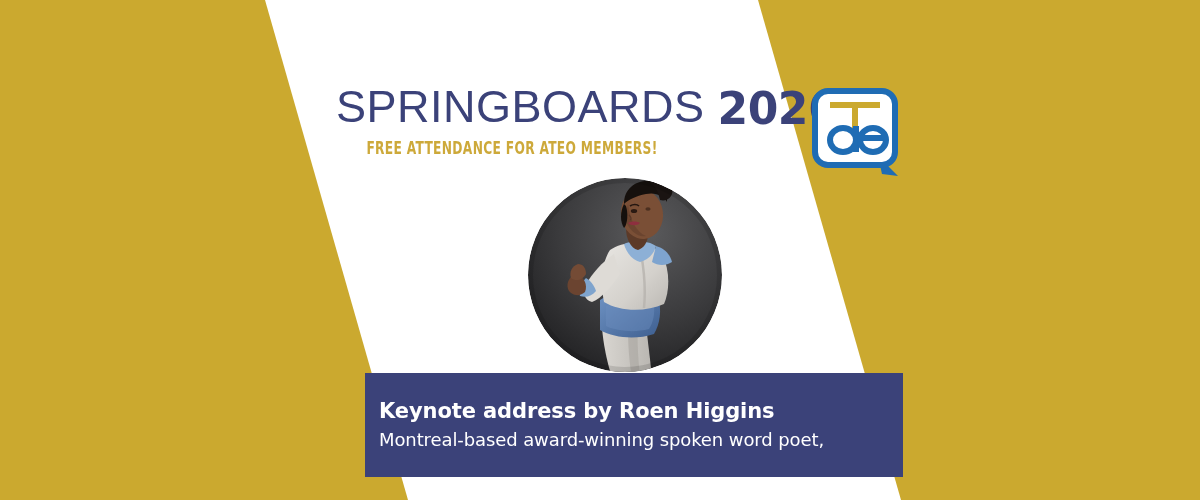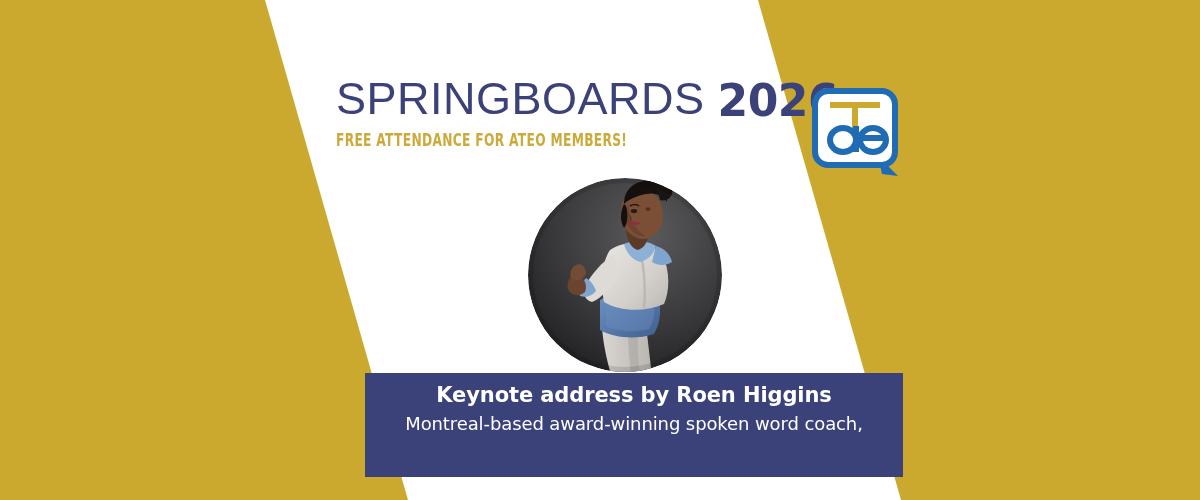--- a/index.html
+++ b/index.html
@@ -28,22 +28,23 @@
     height: 500px;
     background: #ffffff;
     
     clip-path: polygon(265px 0px, 758px 0px, 901px 500px, 408px 500px);
   }
 
   
   .headline-wrap {
     position: absolute;
     left: 336px;
-    top: 76px;
+    top: 84px;
     width: 440px;
+    text-align: center;
   }
   .title-row {
     display: flex;
     align-items: baseline;
     white-space: nowrap;
   }
   .title-main {
     font-family: "Liberation Sans", sans-serif;
     font-size: 45px;
     font-weight: 400;
@@ -99,22 +100,22 @@
 
   
   .caption-box {
     position: absolute;
     left: 365px;
     top: 373px;
     width: 538px;
     height: 104px;
     background: #3b4279;
     box-sizing: border-box;
-    padding: 9px 14px 0 14px;
-    text-align: center;
+    padding: 25px 14px 0 14px;
+    text-align: left;
   }
   .caption-title {
     font-family: "DejaVu Sans", sans-serif;
     font-size: 21px;
     font-weight: 700;
     color: #ffffff;
     line-height: 1.32;
     letter-spacing: -0.1px;
   }
   .caption-sub {
@@ -244,16 +245,16 @@
 
         <path d="M101 37 C103 39 104 41 102 42" stroke="#4f3223" stroke-width="1.2" fill="none" opacity="0.7"></path>
 
         <circle cx="97" cy="97" r="97" fill="none" stroke="#000000" stroke-width="10" opacity="0.12"></circle>
       </g>
     </svg>
   </div>
 
   <div class="caption-box">
     <div class="caption-title">Keynote address by Roen Higgins</div>
-    <div class="caption-sub">Montreal-based award-winning spoken word coach,</div>
+    <div class="caption-sub">Montreal-based award-winning spoken word poet,</div>
   </div>
 
 </div>
 
 </body></html>

